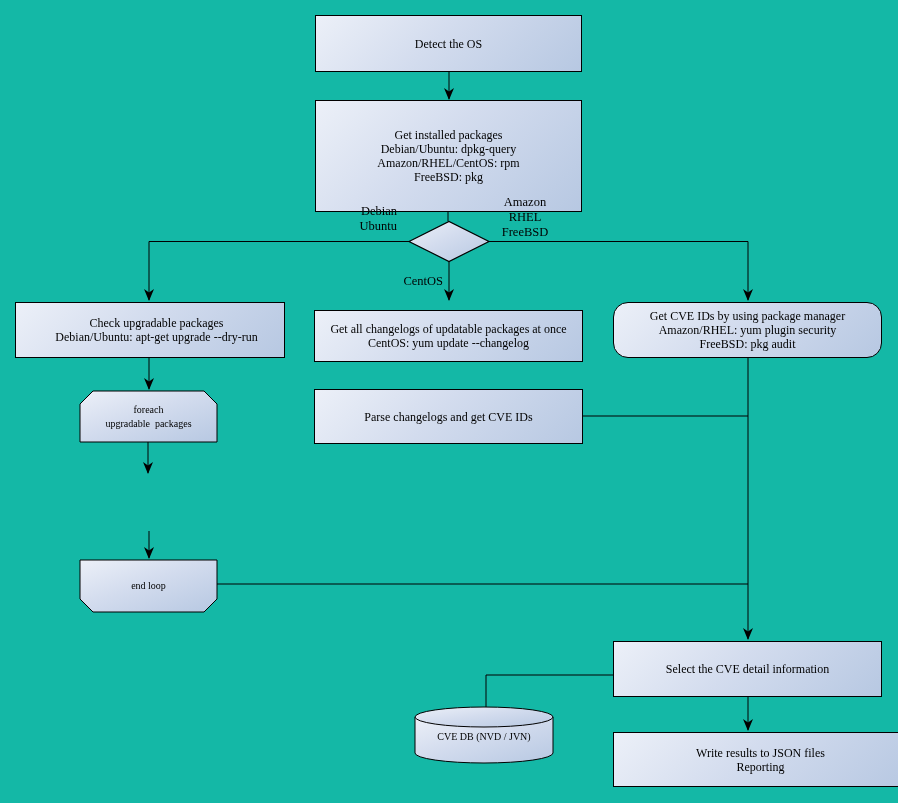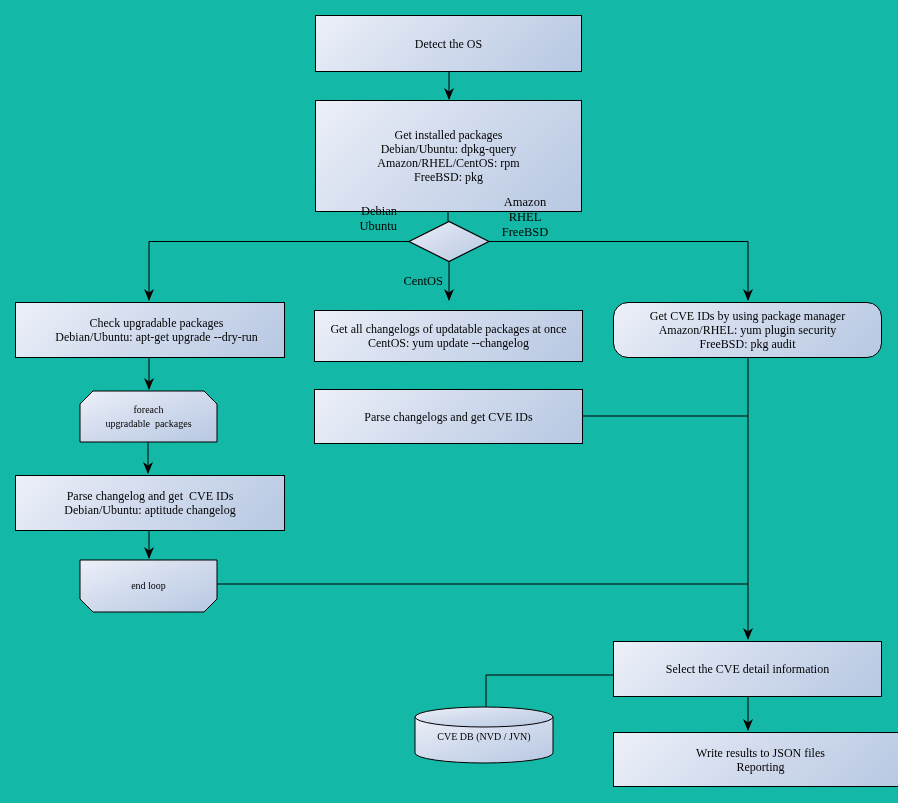--- a/index.html
+++ b/index.html
@@ -125,24 +125,20 @@
 Debian/Ubuntu: dpkg-query
 Amazon/RHEL/CentOS: rpm
 FreeBSD: pkg</div>
   </div>
 
   <div class="node n-check">
     <div class="node-label">Check upgradable packages
 Debian/Ubuntu: apt-get upgrade --dry-run</div>
   </div>
 
-  <div class="node n-parse-left">
-    <div class="node-label">Parse changelog and get  CVE IDs
-Debian/Ubuntu: aptitude changelog</div>
-  </div>
 
   <div class="node n-changelogs">
     <div class="node-label">Get all changelogs of updatable packages at once
 CentOS: yum update --changelog</div>
   </div>
 
   <div class="node n-parse-mid">
     <div class="node-label">Parse changelogs and get CVE IDs</div>
   </div>
 

